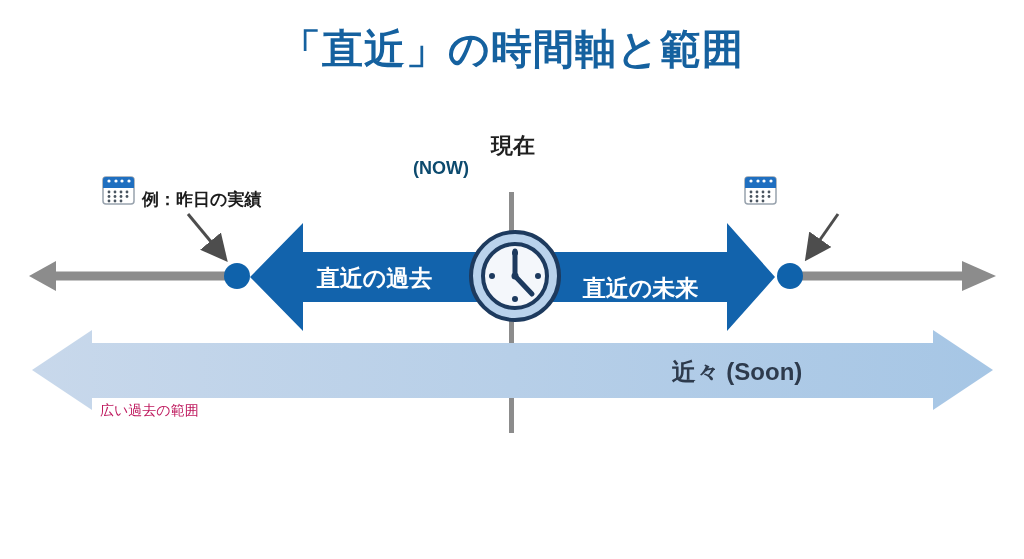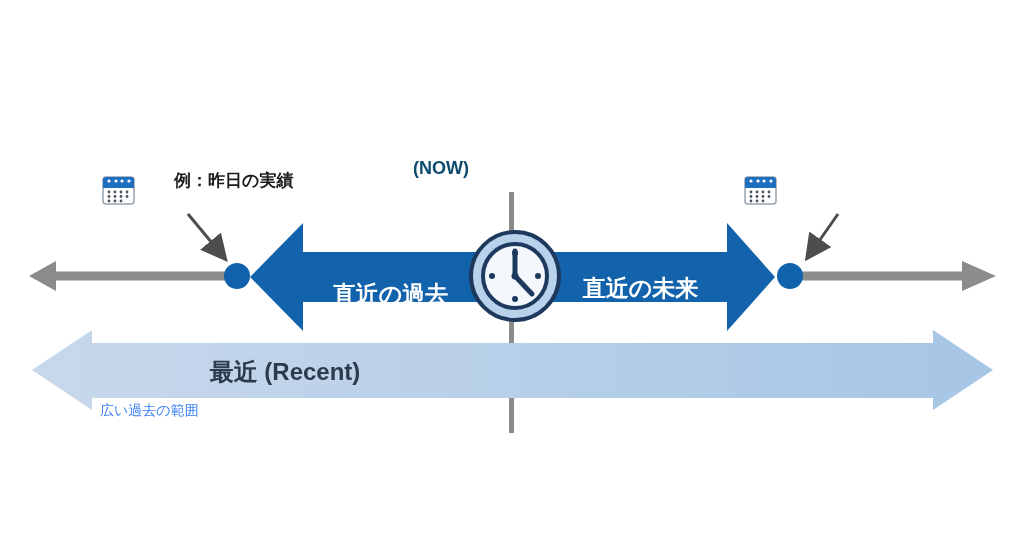--- a/index.html
+++ b/index.html
@@ -22,36 +22,36 @@
     left:413px;top:131px;width:200px;
     text-align:center;font-size:22px;font-weight:700;color:#1f1f1f;
   }
   .now-en{
     left:413px;top:158px;width:200px;
     text-align:left;font-size:18px;font-weight:700;color:#0c4a6e;
   }
   .callout-text{
     font-size:17px;font-weight:700;color:#1b1b1b;white-space:nowrap;
   }
-  .callout-left-text{left:142px;top:169px;margin-left:32px;}
+  .callout-left-text{left:142px;top:188px;}
   .callout-right-text{left:784px;top:180px;}
   .dark-band-label{
     font-size:23px;font-weight:800;color:#ffffff;
     text-align:center;white-space:nowrap;
   }
-  .label-recent-past{left:298px;top:263px;width:185px;margin-top:16px;}
+  .label-recent-past{left:282px;top:263px;width:185px;}
   .label-recent-future{left:553px;top:273px;width:175px;}
   .light-band-label{
     font-size:24px;font-weight:800;color:#2d3a4c;
     text-align:center;white-space:nowrap;
   }
   .label-recent{left:185px;top:356px;width:200px;}
   .label-soon{left:637px;top:356px;width:200px;}
   .range-label{
-    font-size:14px;font-weight:400;color:#3b82f6;white-space:nowrap;
+    font-size:14px;font-weight:400;color:#be185d;white-space:nowrap;
   }
   .range-left{left:100px;top:402px;}
   .range-right{left:750px;top:402px;width:200px;text-align:right;}
   svg{display:block;}
 </style>
 </head>
 <body>
 
 <div class="stage">
 
@@ -138,25 +138,27 @@
           <circle cx="12" cy="21.5" r="1.4"></circle>
           <circle cx="18" cy="21.5" r="1.4"></circle>
           <circle cx="24" cy="21.5" r="1.4"></circle>
         <circle cx="6" cy="26" r="1.4"></circle>
           <circle cx="12" cy="26" r="1.4"></circle>
           <circle cx="18" cy="26" r="1.4"></circle>
       </g>
     </g>
   </svg>
 
+  <div class="abs title">「直近」の時間軸と範囲</div>
 
+  <div class="abs now-jp">現在</div>
   <div class="abs now-en">(NOW)</div>
 
   <div class="abs callout-text callout-left-text">例：昨日の実績</div>
 
   <div class="abs dark-band-label label-recent-past">直近の過去</div>
   <div class="abs dark-band-label label-recent-future">直近の未来</div>
 
-  <div class="abs light-band-label label-recent">最近 (Recent)</div>
+  <div class="abs light-band-label label-soon">近々 (Soon)</div>
 
   <div class="abs range-label range-left">広い過去の範囲</div>
 
 </div>
 
 </body></html>

